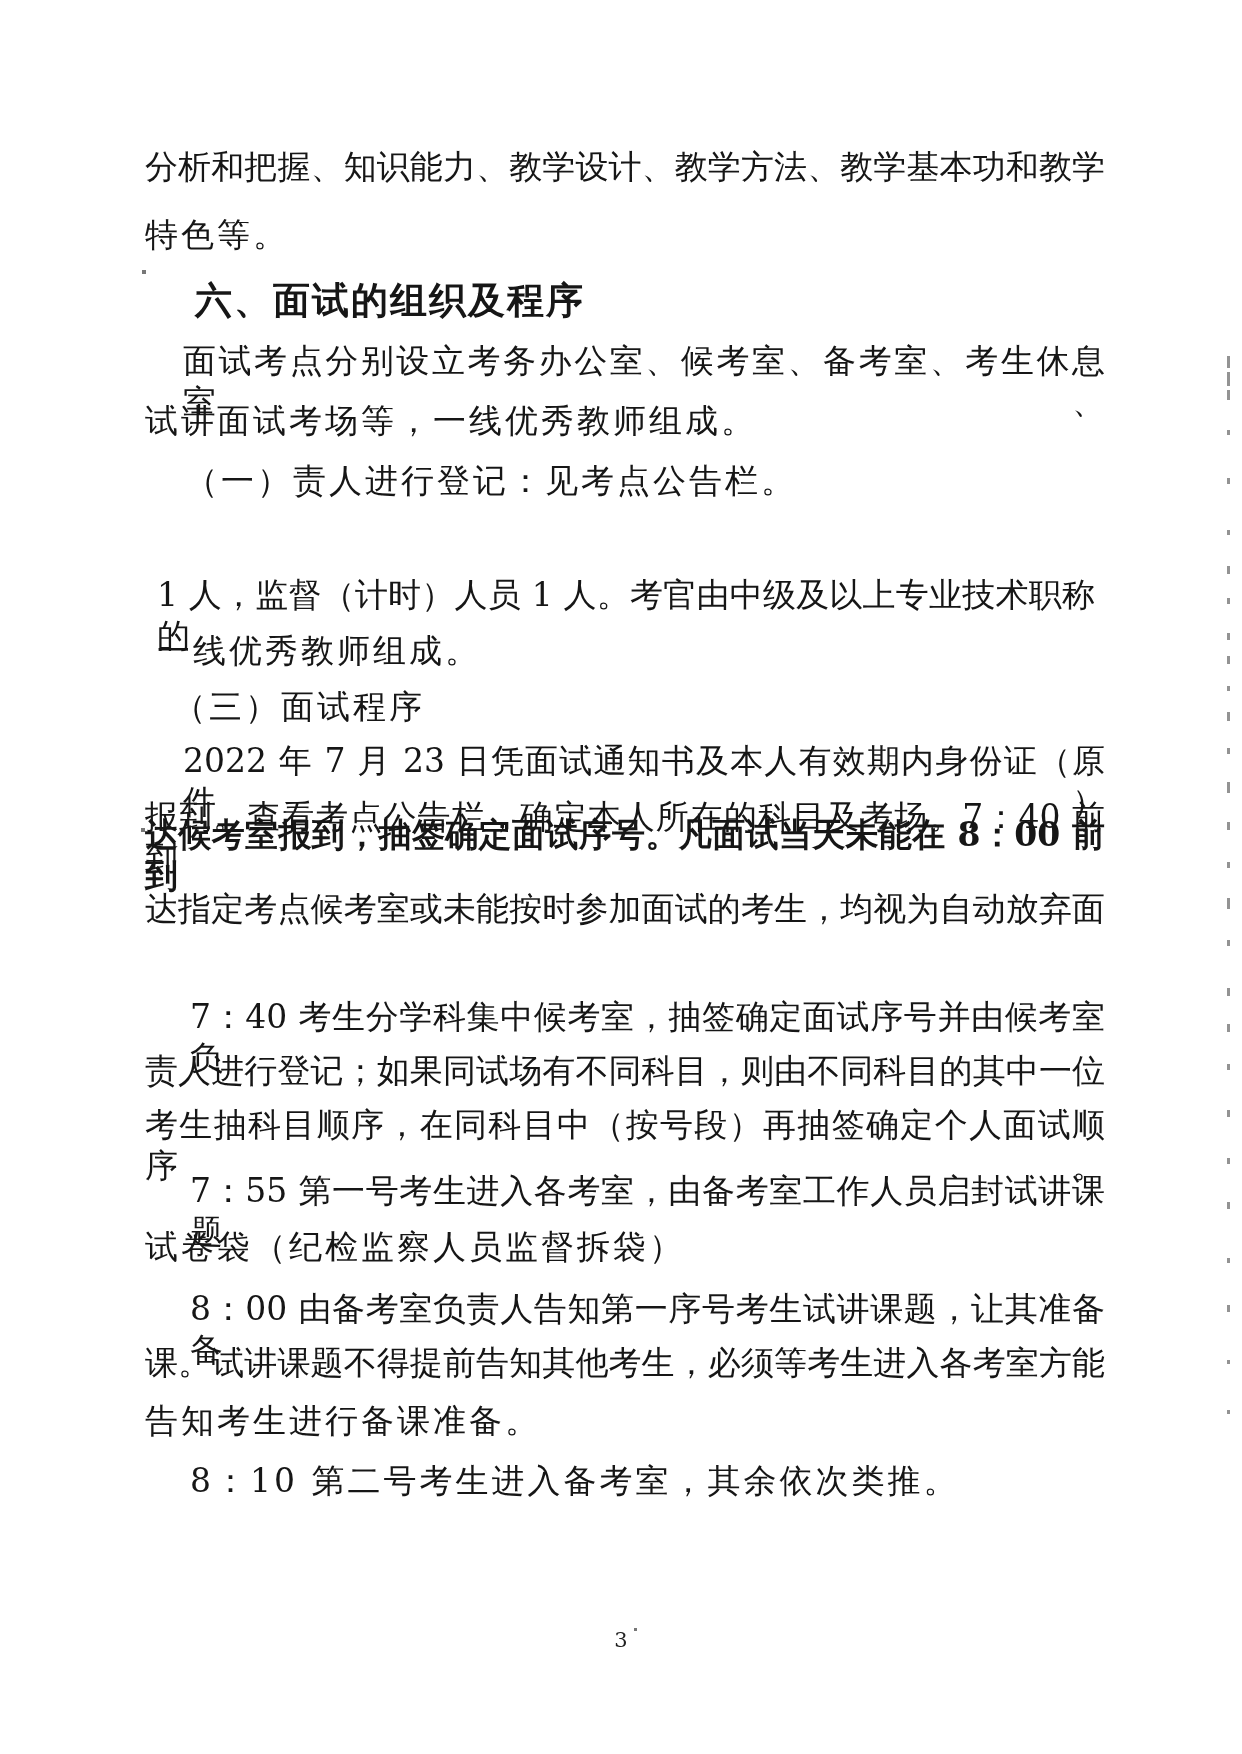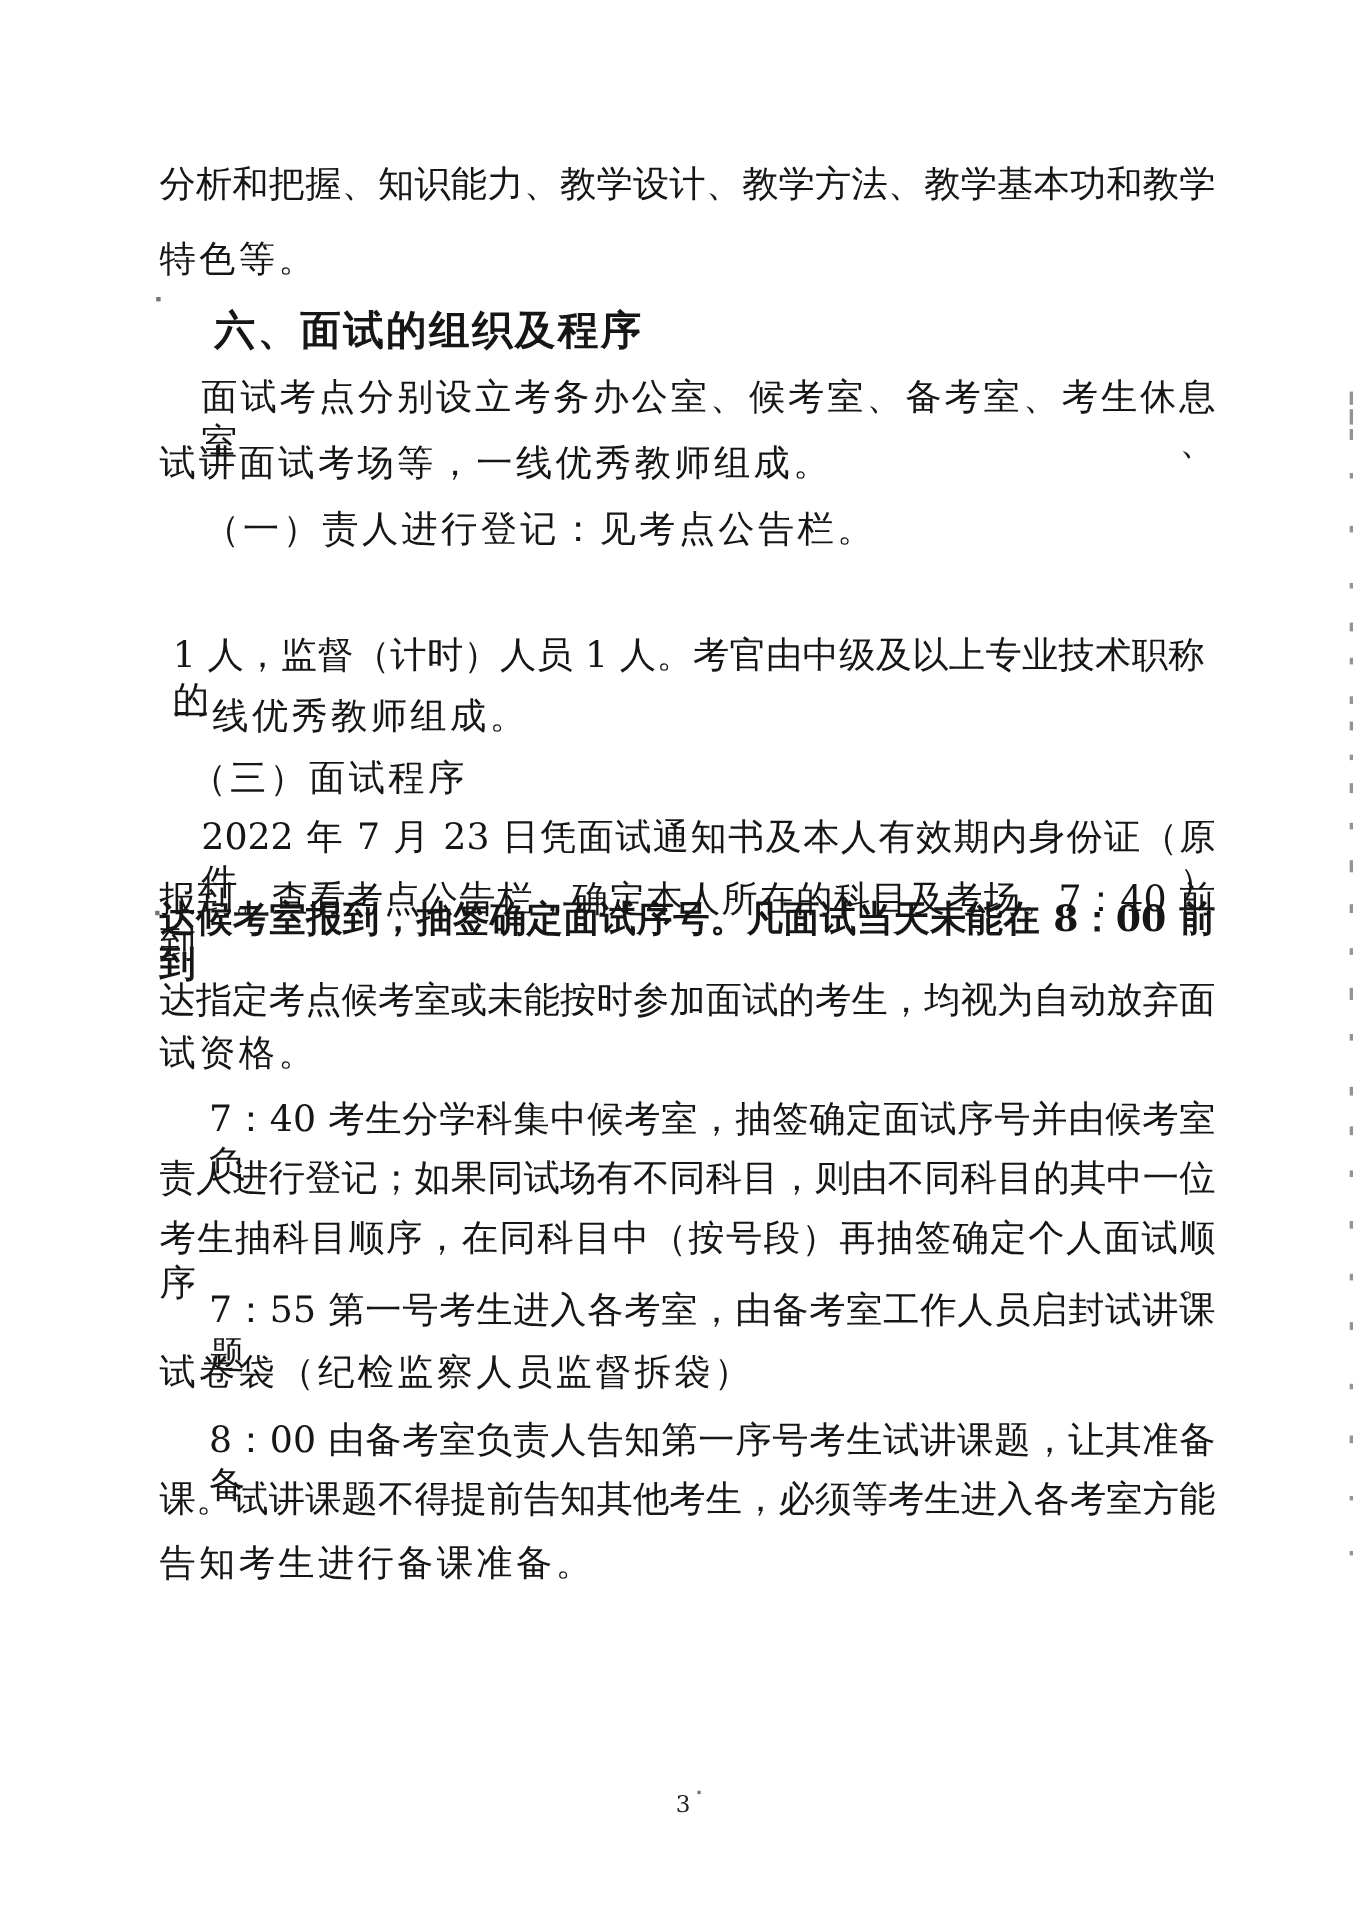--- a/index.html
+++ b/index.html
@@ -83,29 +83,29 @@
   <div class="line l2 heading ind50">六、面试的组织及程序</div>
   <div class="line l4">试讲面试考场等，一线优秀教师组成。</div>
   <div class="line l5 ind40">（一）责人进行登记：见考点公告栏。</div>
   <div class="line l7 j ind22">1 人，监督（计时）人员 1 人。考官由中级及以上专业技术职称的</div>
   <div class="line l8 ind22">一线优秀教师组成。</div>
   <div class="line l9 ind28">（三）面试程序</div>
   <div class="line l10 j ind38">2022 年 7 月 23 日凭面试通知书及本人有效期内身份证（原件）</div>
   <div class="line l11 j">报到。查看考点公告栏，确定本人所在的科目及考场。7：40 前到</div>
   <div class="line l12 j">达候考室报到，抽签确定面试序号。凡面试当天未能在 8：00 前到</div>
   <div class="line l13 j">达指定考点候考室或未能按时参加面试的考生，均视为自动放弃面</div>
-  <div class="line l14">试资格。</div>
   <div class="line l15 j ind45">7：40 考生分学科集中候考室，抽签确定面试序号并由候考室负</div>
   <div class="line l16 j">责人进行登记；如果同试场有不同科目，则由不同科目的其中一位</div>
   <div class="line l17 j">考生抽科目顺序，在同科目中（按号段）再抽签确定个人面试顺序。</div>
   <div class="line l18 j ind45">7：55 第一号考生进入各考室，由备考室工作人员启封试讲课题</div>
   <div class="line l19">试卷袋（纪检监察人员监督拆袋）</div>
   <div class="line l20 j ind45">8：00 由备考室负责人告知第一序号考生试讲课题，让其准备备</div>
   <div class="line l21 j">课。试讲课题不得提前告知其他考生，必须等考生进入各考室方能</div>
   <div class="line l22">告知考生进行备课准备。</div>
+  <div class="line l23 ind45">8：10 第二号考生进入备考室，其余依次类推。</div>
 
   <div class="page-number">3</div>
 
   <div class="scan-marks">
     <i style="top:356px;height:12px"></i>
     <i style="top:372px;height:14px"></i>
     <i style="top:390px;height:10px"></i>
     <i style="top:430px;height:5px"></i>
     <i style="top:478px;height:6px"></i>
     <i style="top:530px;height:5px"></i>

